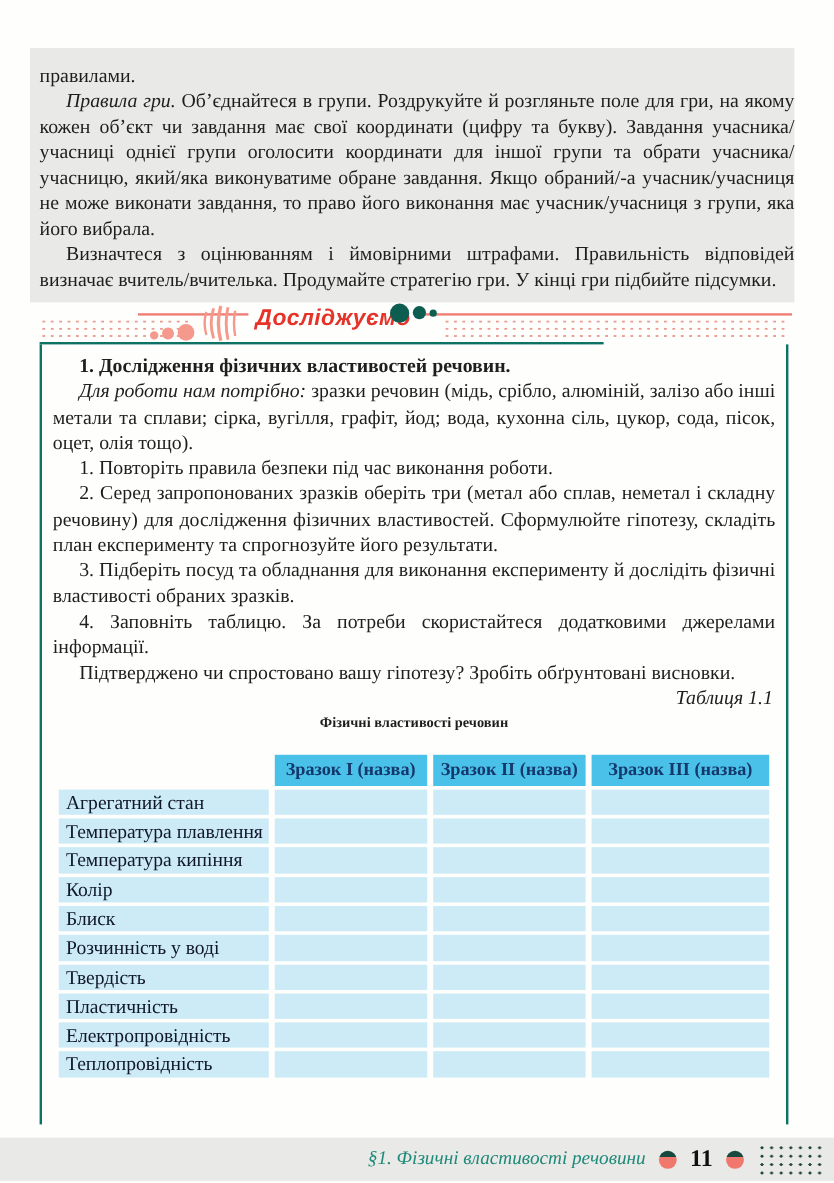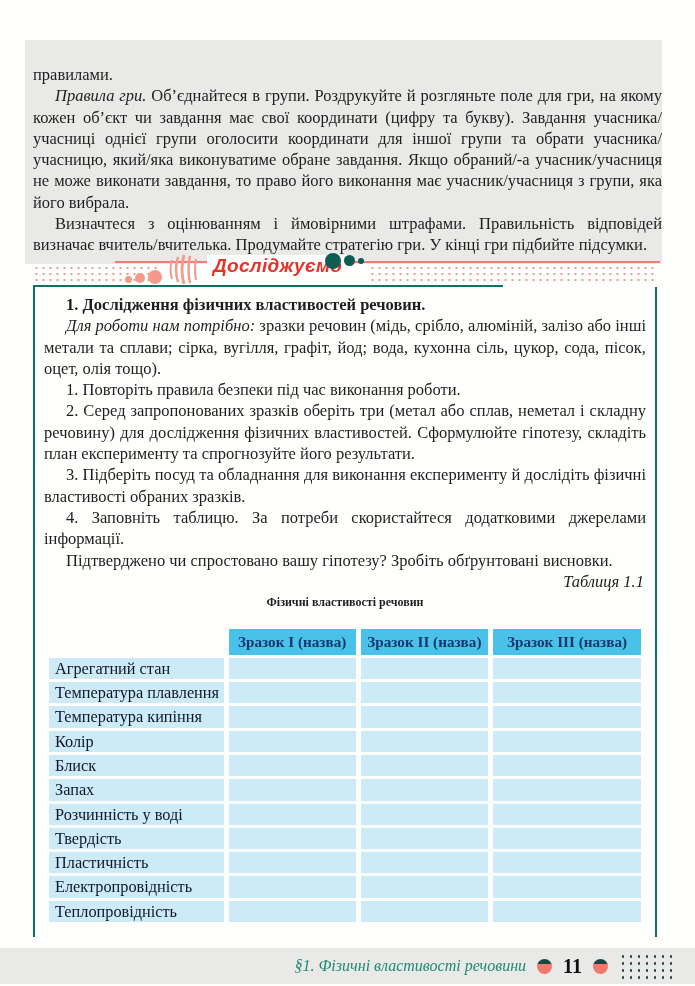--- a/index.html
+++ b/index.html
@@ -10,21 +10,21 @@
     background:#fefefc;
     font-family:"Liberation Serif", serif;
     color:#1e1e1e;
     overflow:hidden;
   }
 
   
   .intro {
     position:absolute; left:25px; top:40px; width:637px;
     background:#e9e9e7;
-    padding:24px 0 8px 8px;
+    padding:12px 0 8px 8px;
     font-size:16.5px; line-height:21.3px;
     text-align:justify;
   }
   .intro p { margin:0; }
   .intro p.indent { text-indent:22px; }
   .lead-italic { font-style:italic; }
 
   
   .deco {
     position:absolute; left:33px; top:252px; width:627px; height:35px;
@@ -105,21 +105,21 @@
     background:#cdeaf7; height:20px;
     font-size:16.3px; color:#0f172a;
     padding:0 6px; text-align:left; white-space:nowrap; overflow:hidden;
   }
 
   
   .footer {
     position:absolute; left:0; bottom:2px; width:695px; height:36px;
     background:#e9e9e7;
     display:flex; align-items:center; justify-content:flex-end;
-    gap:11px; padding-right:20px;
+    gap:11px; padding-right:8px;
   }
   .footer-title {
     font-style:italic; font-size:16px; color:#1f8a79;
   }
   .footer-dot {
     width:15px; height:15px; border-radius:50%;
     background:linear-gradient(180deg, #17493f 0%, #17493f 34%, #f1786d 36%, #f1786d 100%);
   }
   .footer-page {
     font-weight:bold; font-size:20px; color:#101010;text-align:center;
@@ -212,26 +212,20 @@
           <td></td>
           <td></td>
       </tr>
       <tr>
         <td>Блиск</td>
         <td></td>
           <td></td>
           <td></td>
       </tr>
       <tr>
-        <td>Запах</td>
-        <td></td>
-          <td></td>
-          <td></td>
-      </tr>
-      <tr>
         <td>Розчинність у воді</td>
         <td></td>
           <td></td>
           <td></td>
       </tr>
       <tr>
         <td>Твердість</td>
         <td></td>
           <td></td>
           <td></td>

